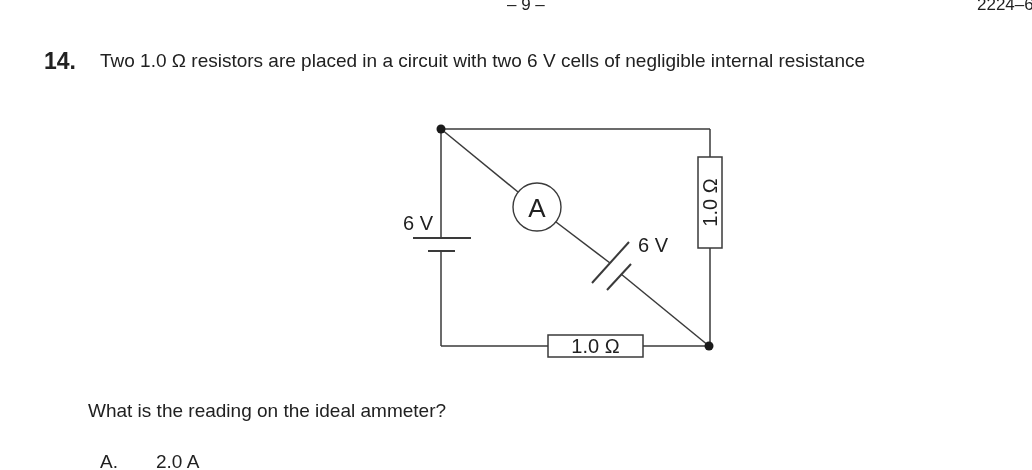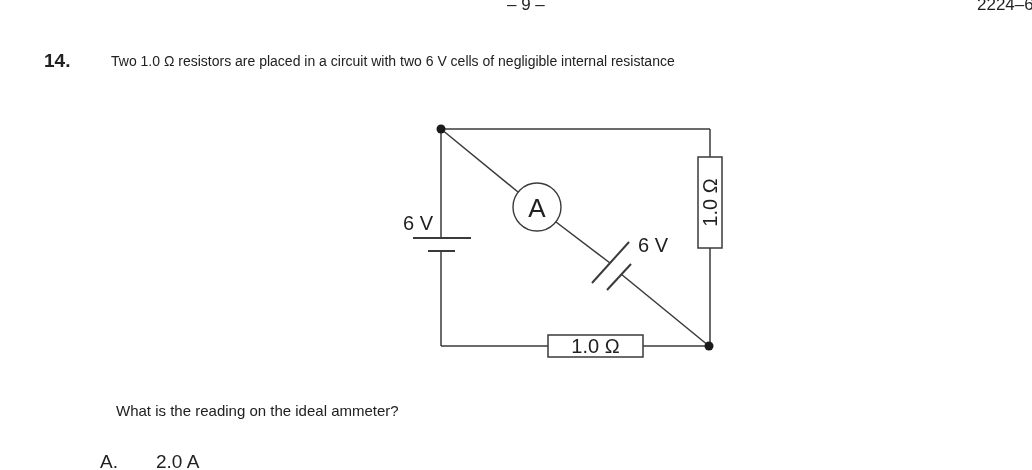--- a/index.html
+++ b/index.html
@@ -20,31 +20,31 @@
     line-height: 20px;
     color: #1f1f1f;
     white-space: nowrap;
   }
   .hdr-center { left: 507px; }
   .hdr-right  { left: 977px; }
 
   
   .q-number {
     left: 44px; top: 47px;
-    font-size: 19px; font-weight: bold; line-height: 28px;
+    font-size: 23px; font-weight: bold; line-height: 28px;
   }
   .q-text {
     left: 100px; top: 47px;
-    font-size: 14px; line-height: 28px; margin-left: 11px;
+    font-size: 19px; line-height: 28px;
   }
   .q-text .q-line { white-space: nowrap; }
 
   .prompt {
-    left: 116px; top: 397px;
-    font-size: 15px; line-height: 28px; white-space: nowrap;
+    left: 88px; top: 397px;
+    font-size: 19px; line-height: 28px; white-space: nowrap;
   }
 
   .option-row {
     left: 100px; top: 448px;
     font-size: 19px; line-height: 28px;
     display: flex;
   }
   .option-label { width: 56px; }
   .option-value { white-space: nowrap; }
 

